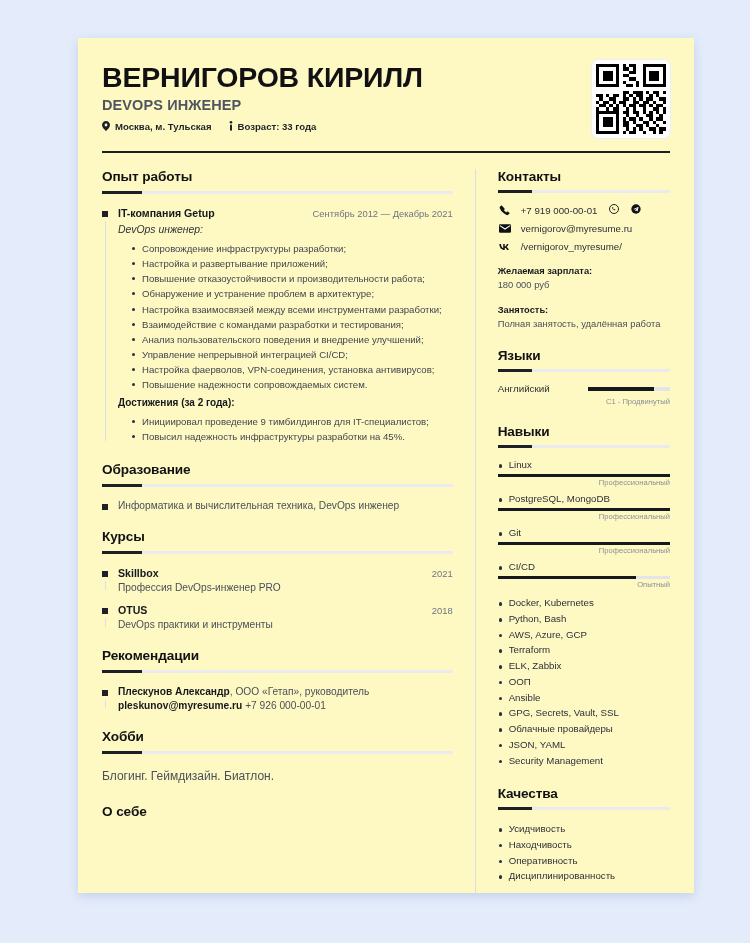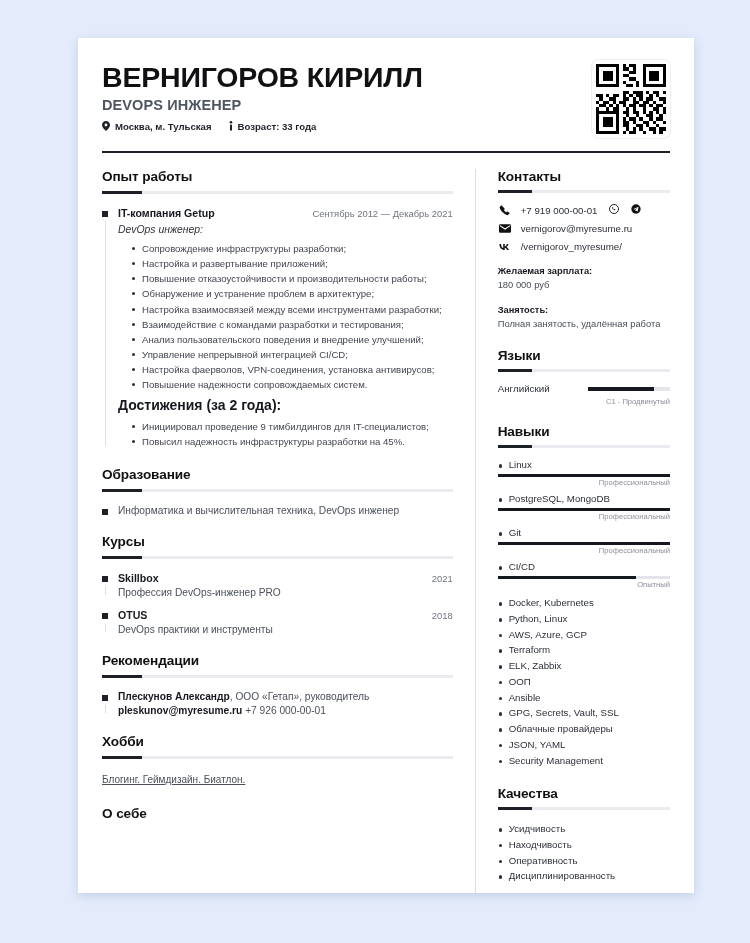--- a/index.html
+++ b/index.html
@@ -6,21 +6,21 @@
   html, body {
     width: 750px; height: 943px;
     background: #e4ecfb;
     font-family: "Liberation Sans", sans-serif;
     -webkit-font-smoothing: antialiased;
   }
   .page {
     position: absolute;
     left: 78px; top: 38px;
     width: 616px; height: 855px;
-    background: #ffffff;
+    background: #fef9c3;
     box-shadow: 0 3px 10px rgba(80,110,170,0.22);
     overflow: hidden;
   }
   .inner { padding: 22px 24px 0 24px; }
 
   
   .header { display: flex; align-items: flex-start; justify-content: space-between; }
   .hdr-left { padding-top: 2px; }
   .name {
     font-size: 28.5px; font-weight: bold; letter-spacing: -0.2px;
@@ -66,24 +66,24 @@
   .entry-title { font-size:10.6px; font-weight:bold; color:#15181e; }
   .entry-date { font-size:9.4px; color:#6f7480; white-space:nowrap; }
   .entry-sub { font-size:10.4px; font-style:italic; color:#2d3138; margin-top:5px; }
   .entry-line { font-size:10.2px; color:#4a4f59; margin-top:3px; }
 
   ul.dots { list-style:none; margin:6px 0 0 14px; }
   ul.dots li { position:relative; font-size:9.6px; color:#41454f; line-height:1.58; padding-left:10px; }
   ul.dots li::before {
     content:""; position:absolute; left:0; top:6px; width:3px; height:3px; border-radius:50%; background:#2b2f37;
   }
-  .ach-title { font-size:14px; font-weight:bold; color:#15181e; margin-top:4px; margin-left:0; }
+  .ach-title { font-size:10px; font-weight:bold; color:#15181e; margin-top:4px; margin-left:0; }
 
   .sec { margin-bottom: 18px; }
-  .plain-text { font-size:10px; color:#4a4f59; line-height:1.62;text-decoration:underline; }
+  .plain-text { font-size:12px; color:#4a4f59; line-height:1.62; }
 
   
   .contact-row { display:flex; align-items:center; gap:9px; margin-bottom:7px; }
   .contact-ico { width:14px; display:flex; justify-content:center; align-items:center; flex:0 0 14px; }
   .contact-txt { font-size:9.7px; color:#2b2f37; display:flex; align-items:center; gap:12px; white-space:nowrap; }
   .sub-blk { margin-top:14px; }
   .sub-lbl { font-size:9.3px; font-weight:bold; color:#15181e; }
   .sub-val { font-size:9.4px; color:#4a4f59; margin-top:2px; line-height:1.4; }
 
   .lang-row { display:flex; align-items:center; justify-content:space-between; gap:8px; }
@@ -258,21 +258,21 @@
         <div class="rule"></div>
         <div class="entry guide">
           <div class="entry-head">
             <span class="entry-title">IT-компания Getup</span>
             <span class="entry-date">Сентябрь 2012 — Декабрь 2021</span>
           </div>
           <div class="entry-sub">DevOps инженер:</div>
           <ul class="dots">
                 <li>Сопровождение инфраструктуры разработки;</li>
                 <li>Настройка и развертывание приложений;</li>
-                <li>Повышение отказоустойчивости и производительности работы;</li>
+                <li>Повышение отказоустойчивости и производительности работа;</li>
                 <li>Обнаружение и устранение проблем в архитектуре;</li>
                 <li>Настройка взаимосвязей между всеми инструментами разработки;</li>
                 <li>Взаимодействие с командами разработки и тестирования;</li>
                 <li>Анализ пользовательского поведения и внедрение улучшений;</li>
                 <li>Управление непрерывной интеграцией CI/CD;</li>
                 <li>Настройка фаерволов, VPN-соединения, установка антивирусов;</li>
                 <li>Повышение надежности сопровождаемых систем.</li>
               </ul>
           <div class="ach-title">Достижения (за 2 года):</div>
           <ul class="dots">
@@ -442,21 +442,21 @@
               <div class="skill-item">
                 <div class="skill-name">CI/CD</div>
                 <div class="skill-bar">
                   <i style="width: 80%;"></i>
                 </div>
                 <div class="skill-lvl">Опытный</div>
               </div>
             </div>
         <div>
               <div class="plain-skill">Docker, Kubernetes</div>
-              <div class="plain-skill">Python, Linux</div>
+              <div class="plain-skill">Python, Bash</div>
               <div class="plain-skill">AWS, Azure, GCP</div>
               <div class="plain-skill">Terraform</div>
               <div class="plain-skill">ELK, Zabbix</div>
               <div class="plain-skill">ООП</div>
               <div class="plain-skill">Ansible</div>
               <div class="plain-skill">GPG, Secrets, Vault, SSL</div>
               <div class="plain-skill">Облачные провайдеры</div>
               <div class="plain-skill">JSON, YAML</div>
               <div class="plain-skill">Security Management</div>
             </div>

